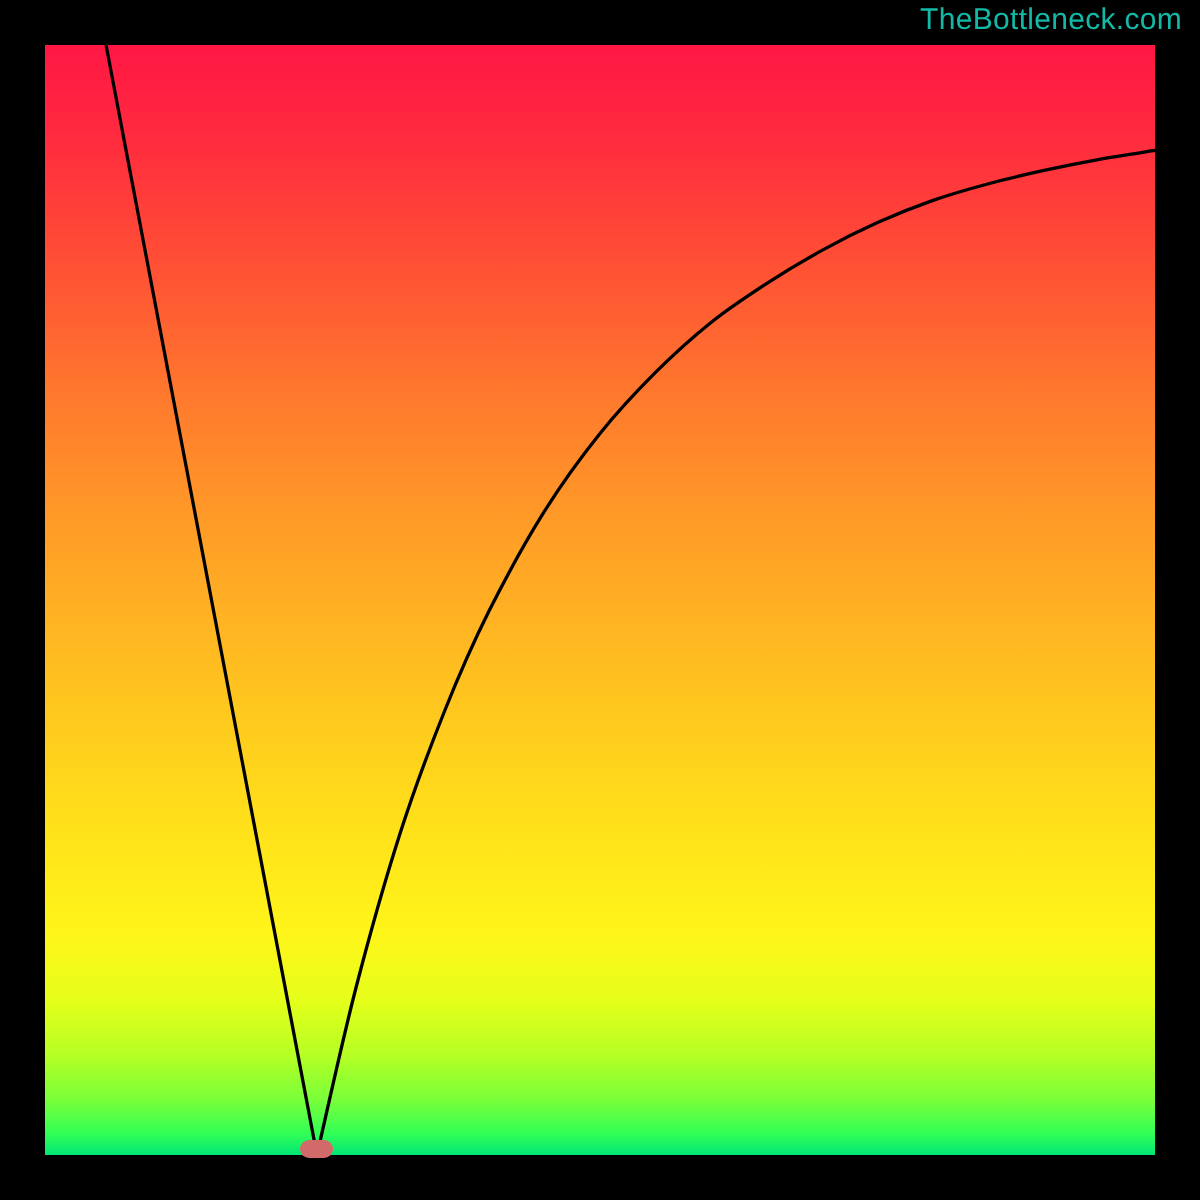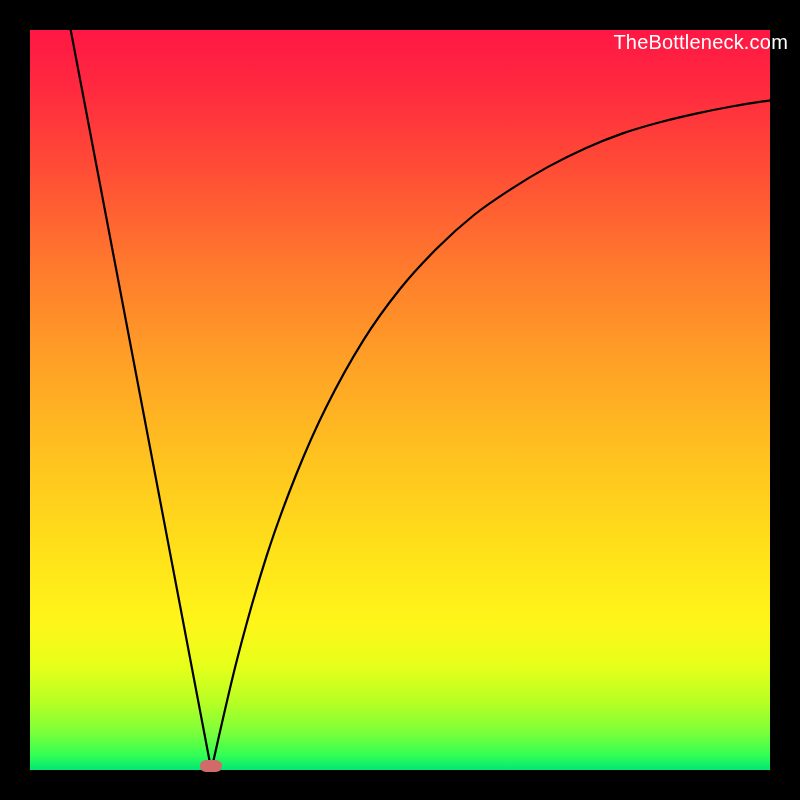--- a/index.html
+++ b/index.html
@@ -14,26 +14,25 @@
   .frame {
     position: relative;
     width: 800px;
     height: 800px;
     background: #000;
   }
   .watermark {
     position: absolute;
     top: 2px;
     right: 12px;
-    color: #ffffff;
+    color: #14b8a6;
     font-size: 20px;
     font-weight: 500;
     letter-spacing: 0.2px;
     z-index: 5;
-    margin-top: 29px;
   }
   .plot {
     position: absolute;
     left: 30px;
     top: 30px;
     width: 740px;
     height: 740px;
     
     background: linear-gradient(to bottom,
       #ff1744 0%,

